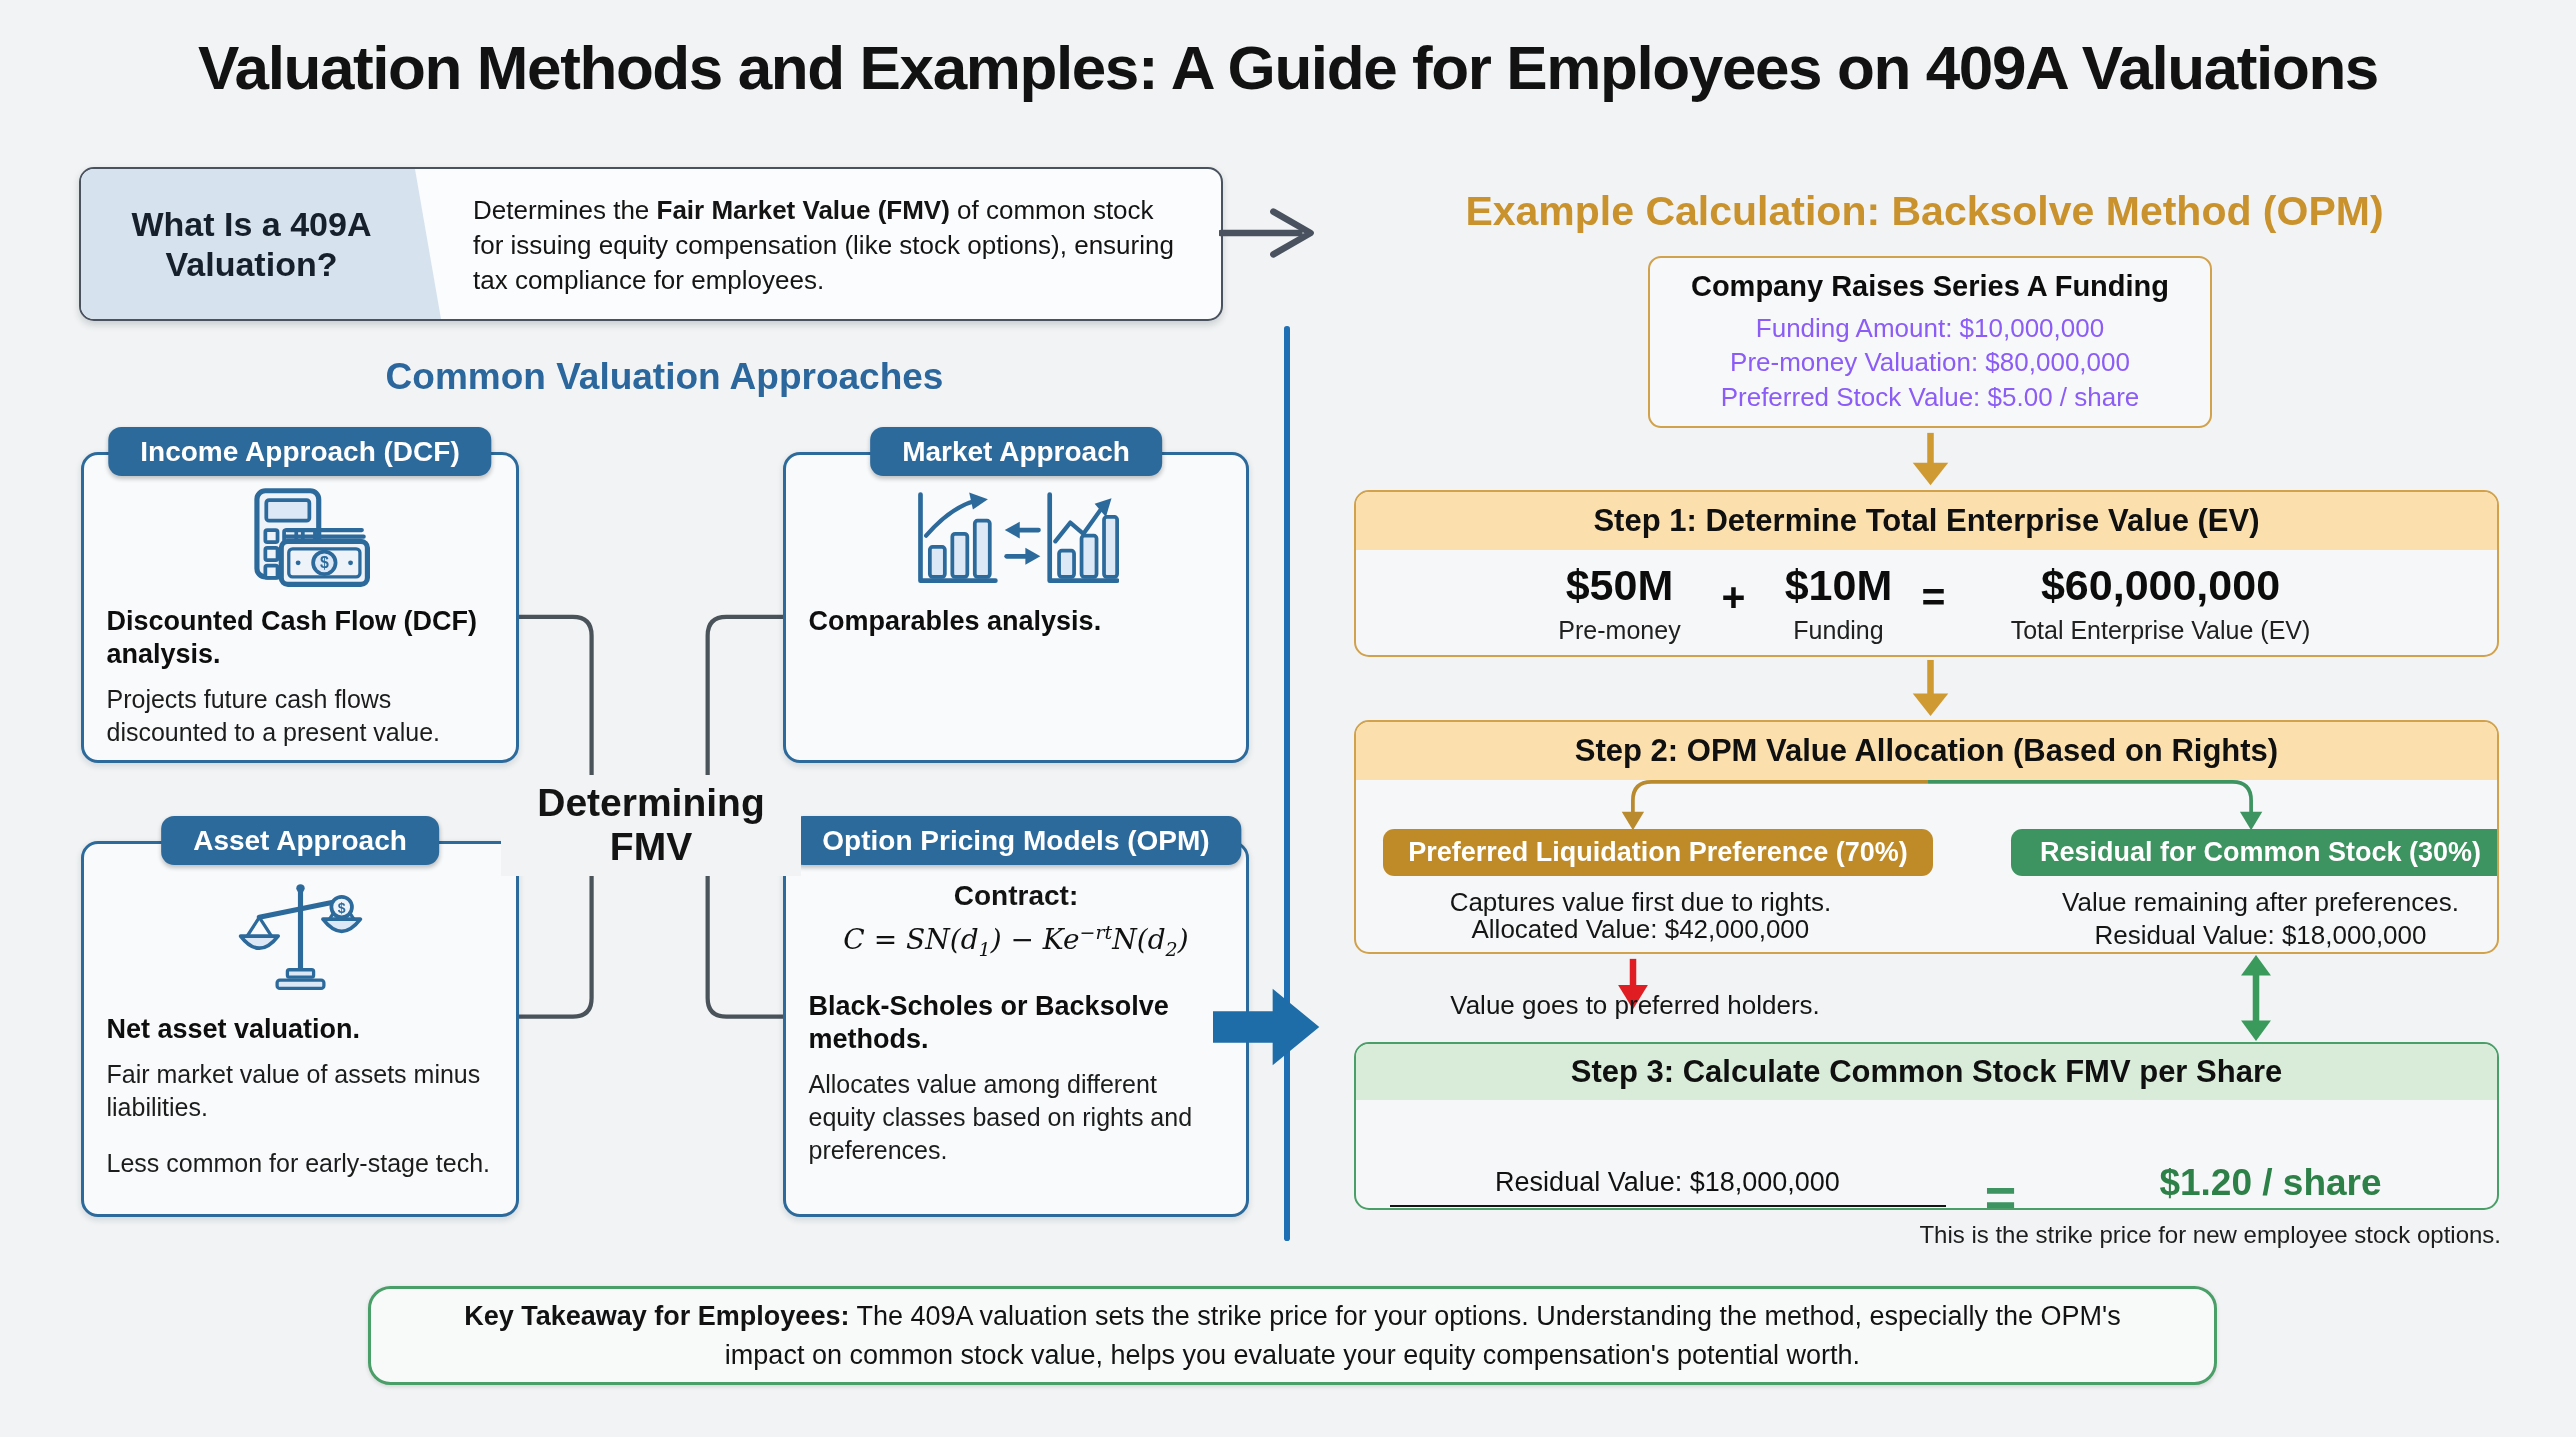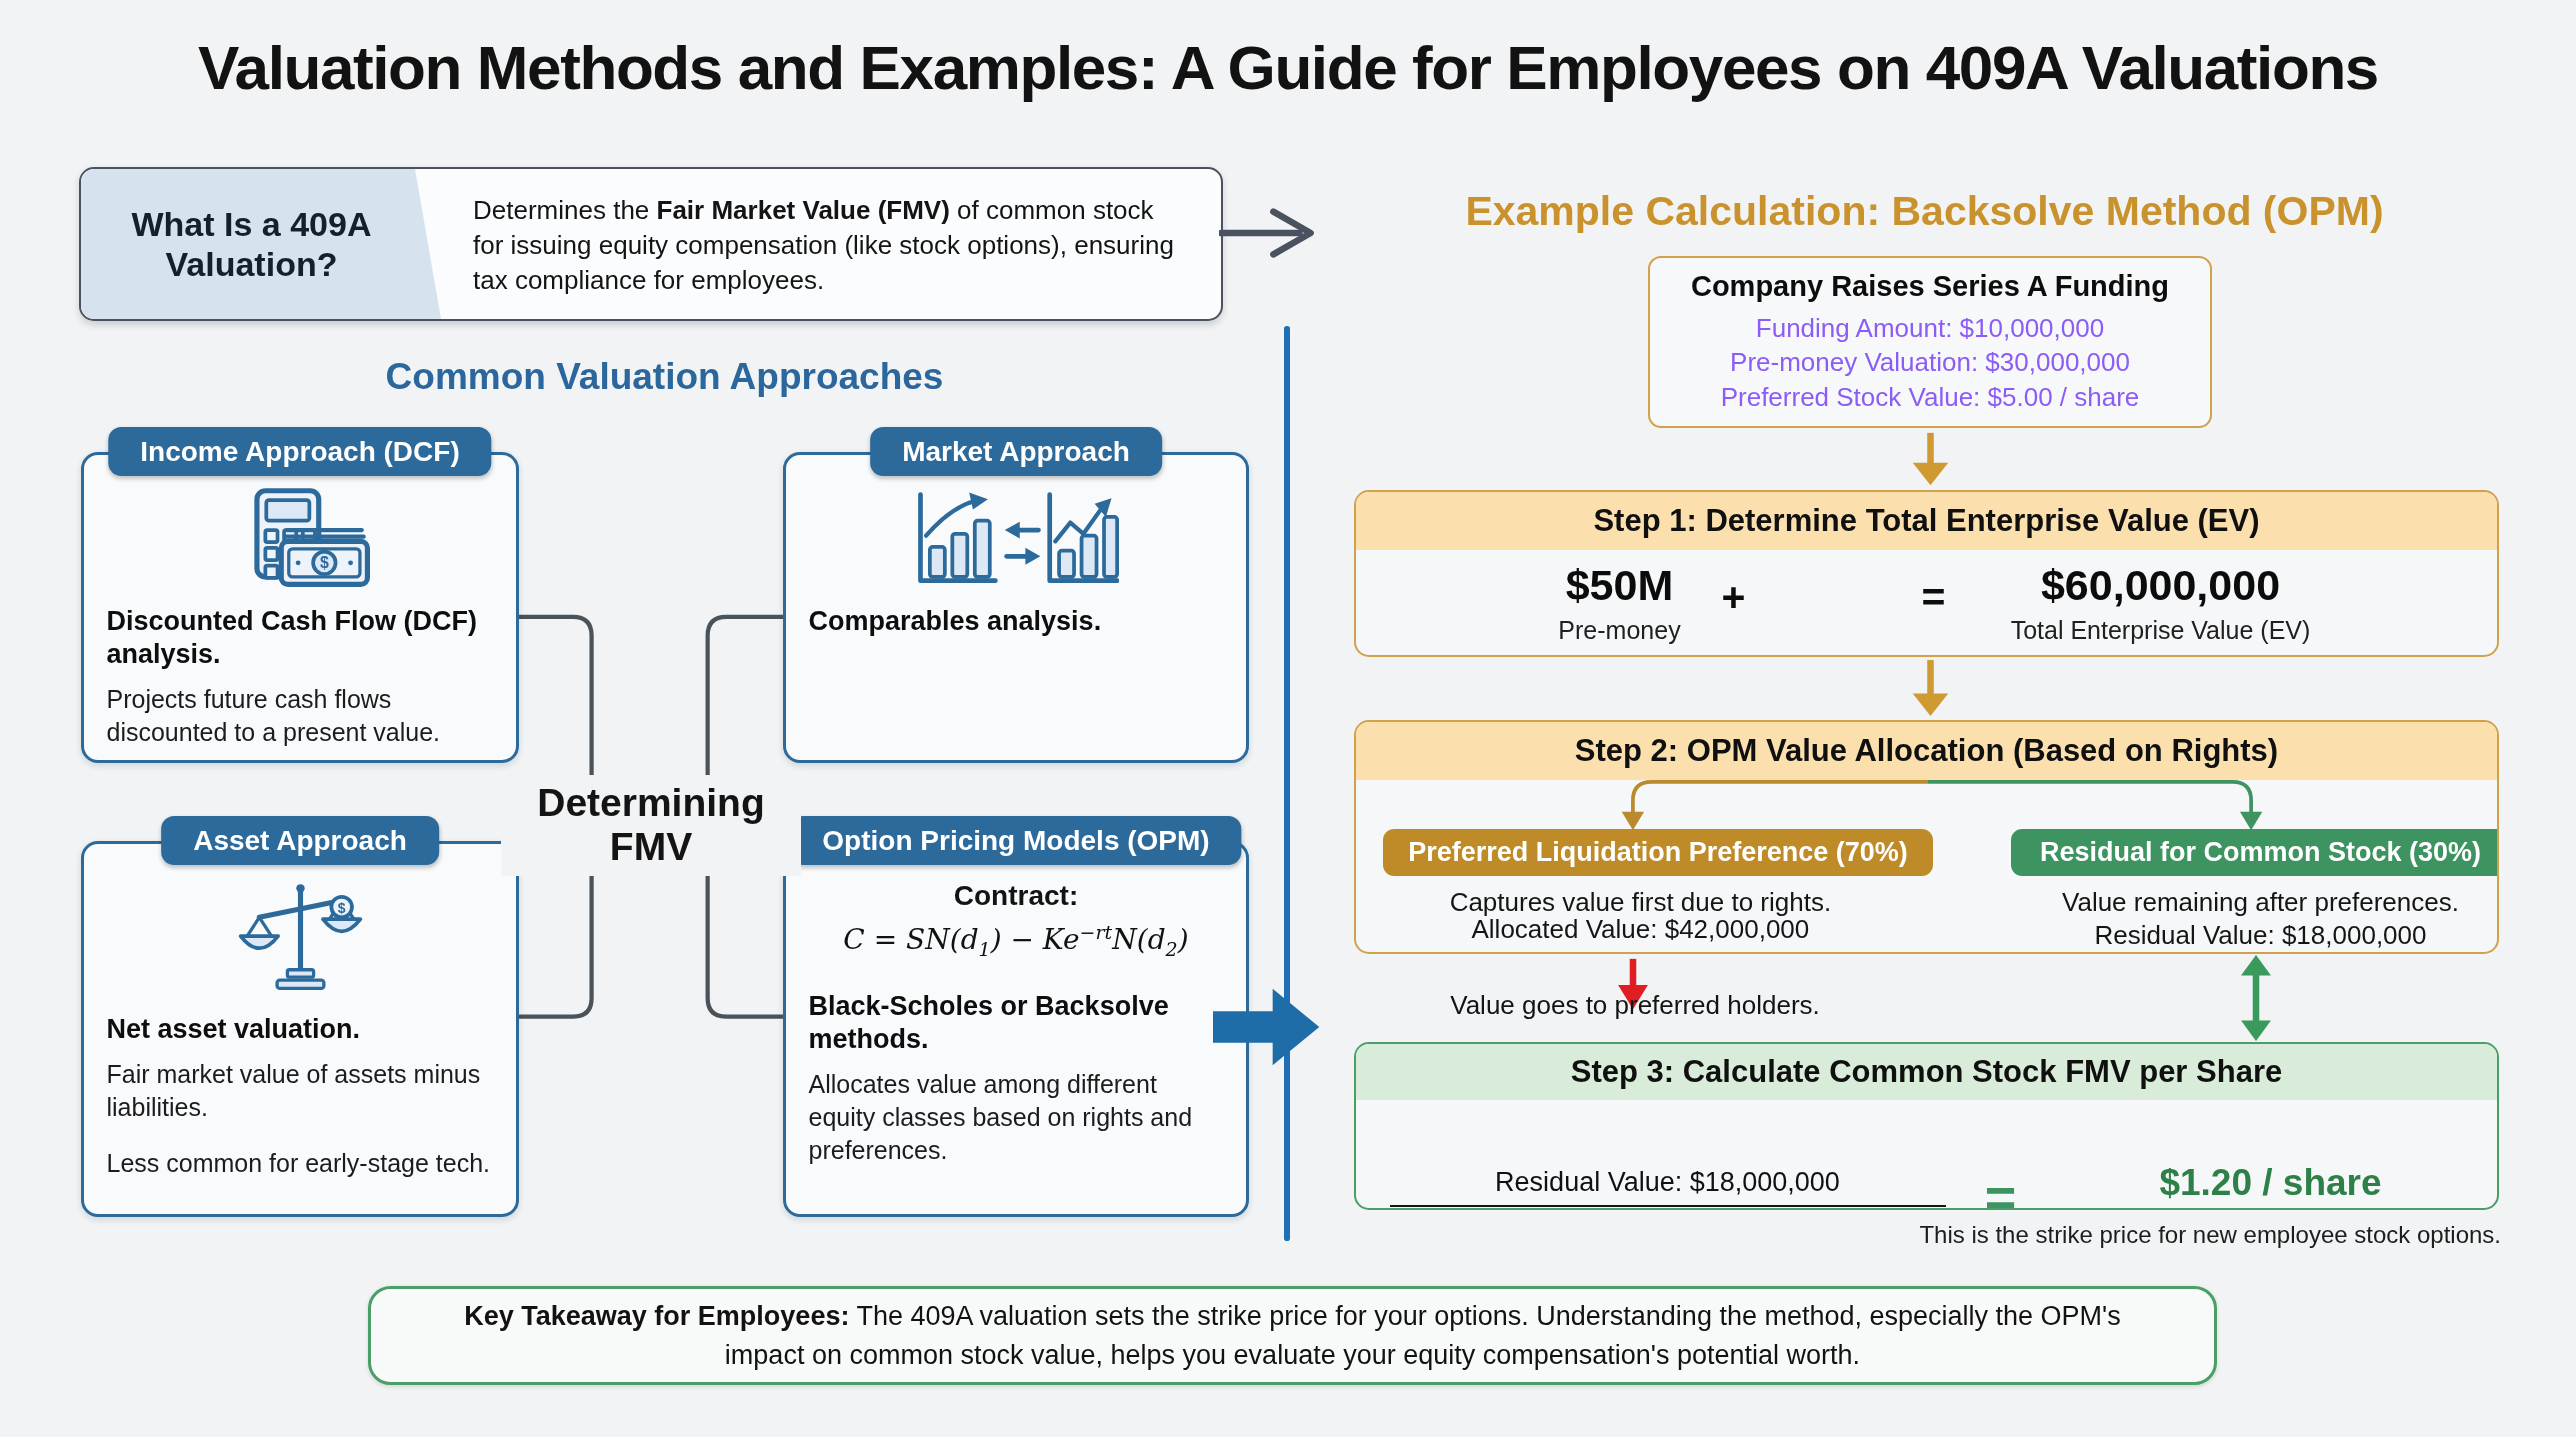--- a/index.html
+++ b/index.html
@@ -237,37 +237,41 @@
 
   <svg id="big-right-arrow" class="abs" width="110" height="88" viewBox="0 0 118 94">
     <polygon points="0,30 64,30 64,6 114,47 64,88 64,64 0,64" fill="#1f6da8"></polygon>
   </svg>
 
   <div id="example-title" class="abs">Example Calculation: Backsolve Method (OPM)</div>
 
   <div id="company-box" class="abs">
     <div id="company-title">Company Raises Series A Funding</div>
     <div class="company-line">Funding Amount: $10,000,000</div>
-    <div class="company-line">Pre-money Valuation: $30,000,000</div>
+    <div class="company-line">Pre-money Valuation: $80,000,000</div>
     <div class="company-line">Preferred Stock Value: $5.00 / share</div>
   </div>
 
   <svg class="abs" style="left:1909px;top:431px" width="43" height="56" viewBox="0 0 46 60">
     <line x1="23" y1="2" x2="23" y2="36" stroke="#d09a33" stroke-width="7"></line>
     <polygon points="4,34 42,34 23,58" fill="#d09a33"></polygon>
   </svg>
 
   <div id="step1-box" class="stepbox">
     <div class="stephead">Step 1: Determine Total Enterprise Value (EV)</div>
     <div class="stepbody" style="height:109px">
       <div class="eq-group" style="left:170px;top:13px;width:187px">
         <div class="eq-value">$50M</div>
         <div class="eq-label">Pre-money</div>
       </div>
       <div class="eq-op" style="left:354px;top:24px;width:47px;text-align:center">+</div>
+      <div class="eq-group" style="left:389px;top:13px;width:187px">
+        <div class="eq-value">$10M</div>
+        <div class="eq-label">Funding</div>
+      </div>
       <div class="eq-op" style="left:554px;top:24px;width:47px;text-align:center">=</div>
       <div class="eq-group" style="left:608px;top:13px;width:393px">
         <div class="eq-value">$60,000,000</div>
         <div class="eq-label">Total Enterprise Value (EV)</div>
       </div>
     </div>
   </div>
 
   <svg class="abs" style="left:1909px;top:658px" width="43" height="60" viewBox="0 0 46 64">
     <line x1="23" y1="2" x2="23" y2="40" stroke="#d09a33" stroke-width="7"></line>

